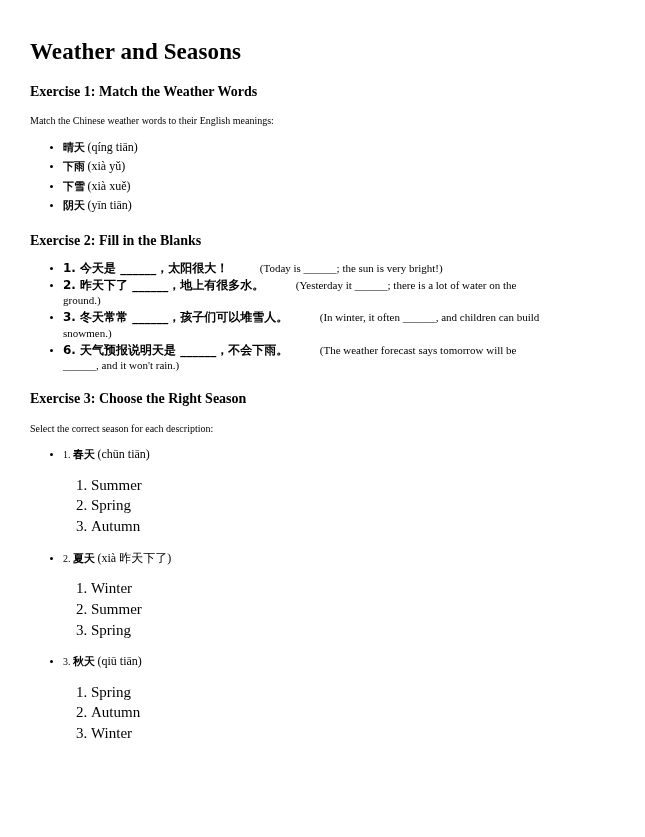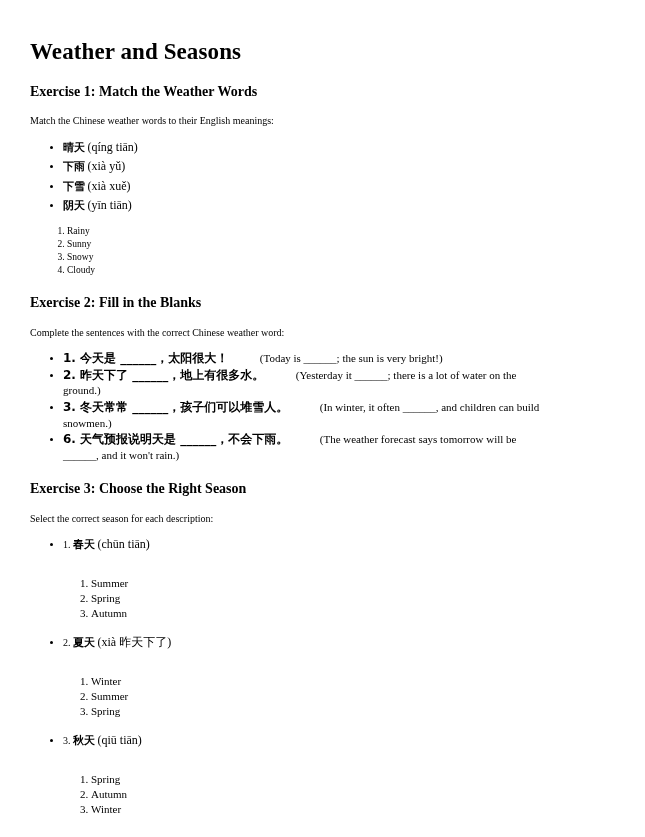--- a/index.html
+++ b/index.html
@@ -92,23 +92,23 @@
     margin: 10px 0 0 0;
     padding-left: 33px;
     list-style-type: disc;
     font-size: 10px;
   }
   ul.seasons > li {
     line-height: 1.5;
     margin: 0;
   }
   ol.season-options {
-    margin: 22px 0 12px 0;
+    margin: 11px 0 12px 0;
     padding-left: 28px;
-    font-size: 11px;
+    font-size: 15px;
     line-height: 1.38;
   }
   ol.season-options > li {
     margin: 0;
   }
 </style>
 </head>
 <body>
 
 <div class="page">
@@ -131,29 +131,22 @@
     <li>
       <span class="cn">下雪</span>
       <span class="py">(xià xuě)</span>
     </li>
     <li>
       <span class="cn">阴天</span>
       <span class="py">(yīn tiān)</span>
     </li>
   </ul>
 
-  <ol class="answers">
-    <li>Rainy</li>
-    <li>Sunny</li>
-    <li>Snowy</li>
-    <li>Cloudy</li>
-  </ol>
 
   <h2 class="ex-title">Exercise 2: Fill in the Blanks</h2>
-  <p class="ex-desc">Complete the sentences with the correct Chinese weather word:</p>
 
   <ul class="sentences">
     <li>
       <span class="sent-cn">1. 今天是 ______，太阳很大！</span>
       <span class="sent-en">(Today is ______; the sun is very bright!)</span>
     </li>
     <li>
       <span class="sent-cn">2. 昨天下了 ______，地上有很多水。</span>
       <span class="sent-en">(Yesterday it ______; there is a lot of water on the ground.)</span>
     </li>

